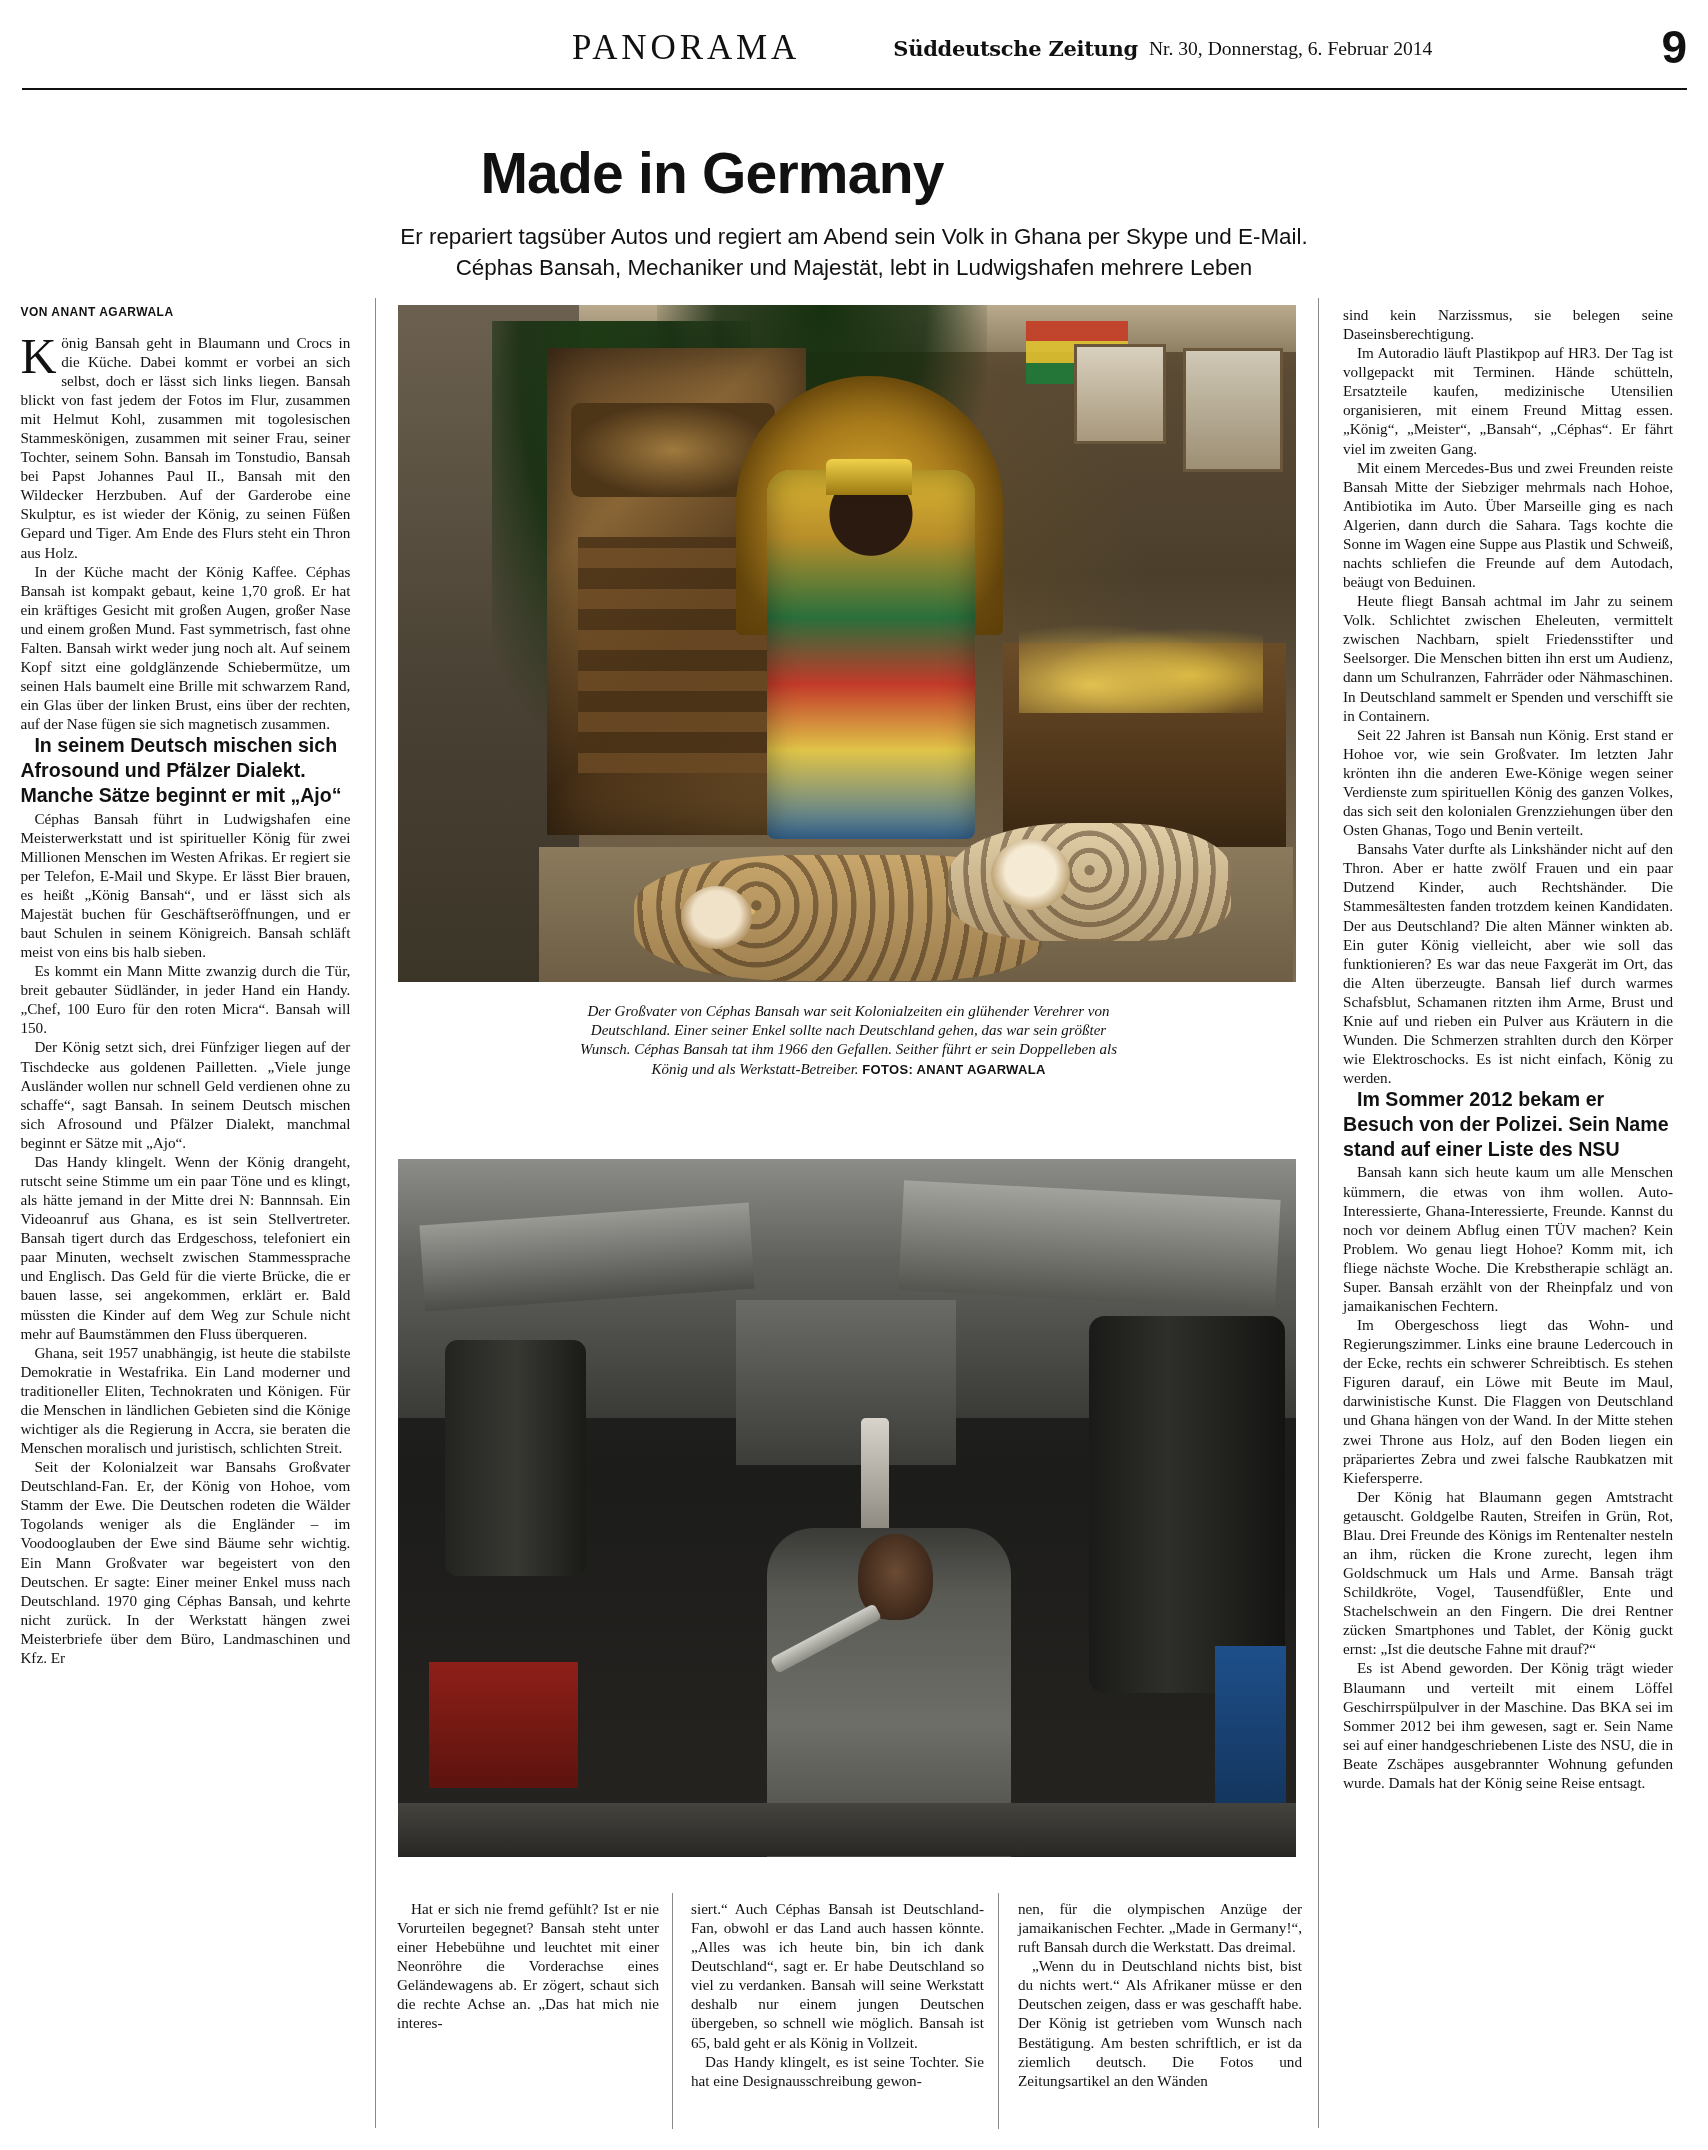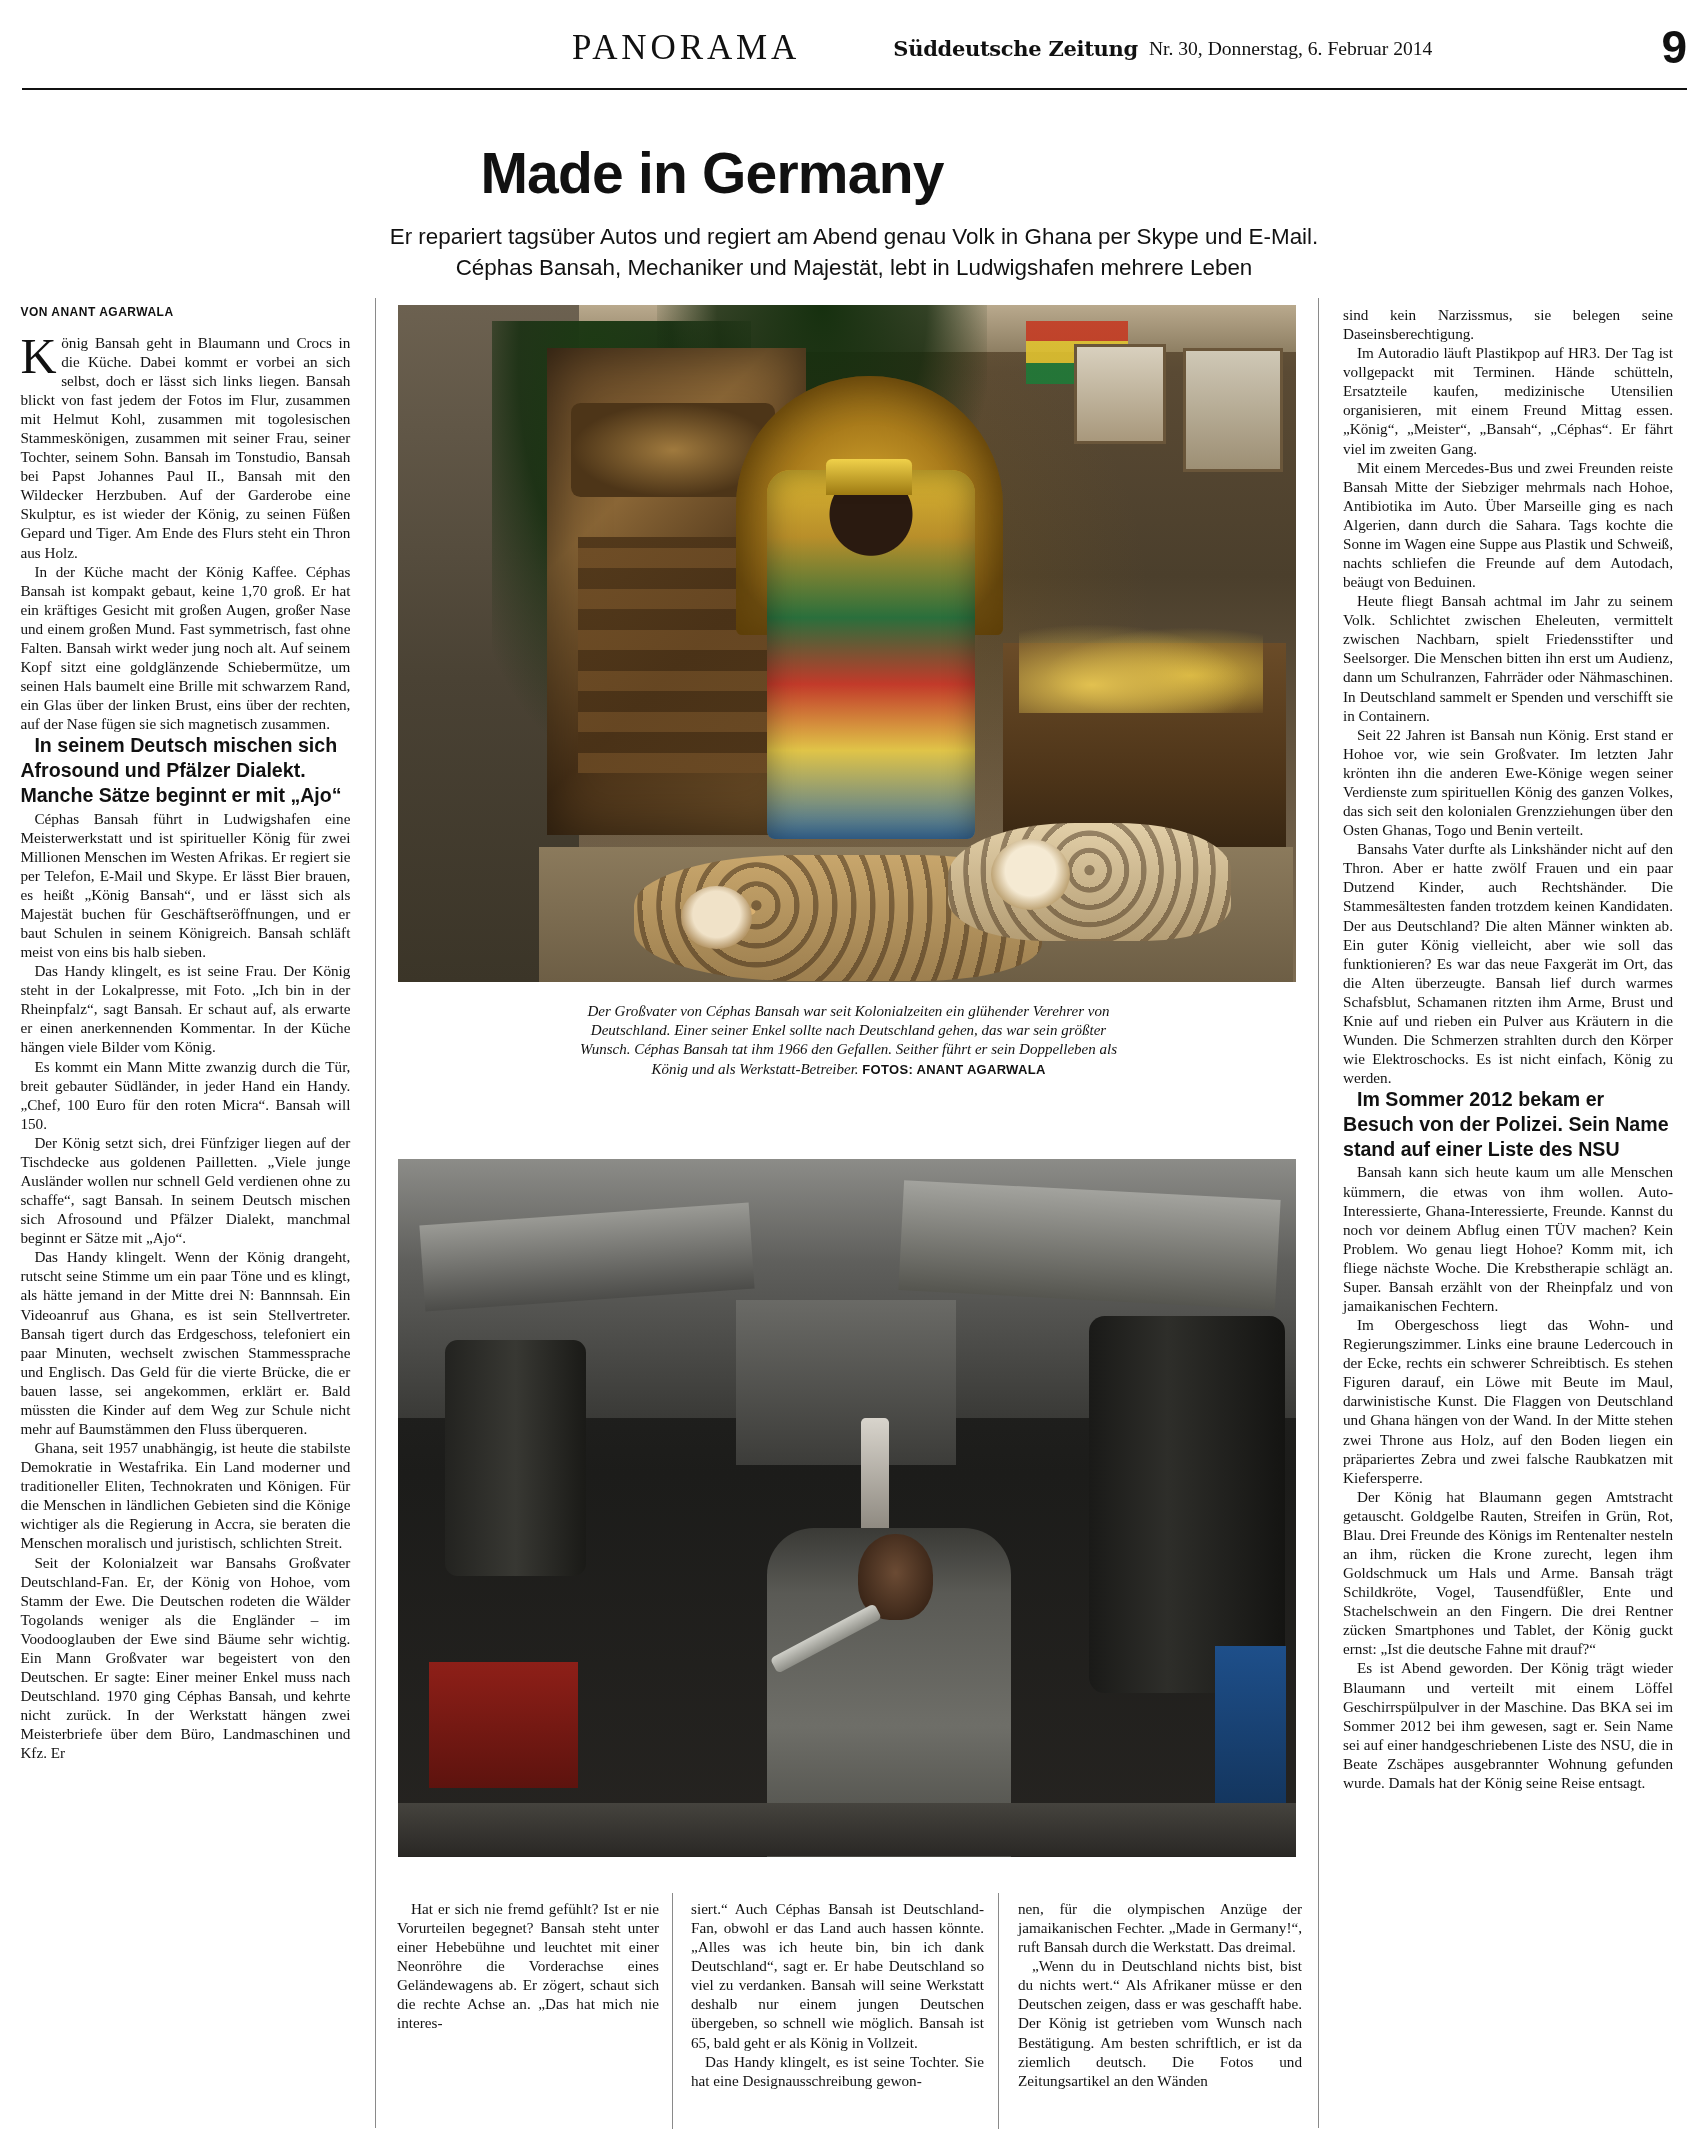--- a/index.html
+++ b/index.html
@@ -365,21 +365,21 @@
 
   <div class="masthead">
     <div class="masthead-section">PANORAMA</div>
     <div class="masthead-paper">Süddeutsche Zeitung</div>
     <div class="masthead-issue">Nr. 30, Donnerstag, 6. Februar 2014</div>
     <div class="masthead-pagenum">9</div>
   </div>
 
   <div class="headline">Made in Germany</div>
   <div class="subhead">
-    <div>Er repariert tagsüber Autos und regiert am Abend genau Volk in Ghana per Skype und E-Mail.</div>
+    <div>Er repariert tagsüber Autos und regiert am Abend sein Volk in Ghana per Skype und E-Mail.</div>
     <div>Céphas Bansah, Mechaniker und Majestät, lebt in Ludwigshafen mehrere Leben</div>
   </div>
 
   <div class="vrule" style="left:375px; top:298px; height:1830px;"></div>
   <div class="vrule" style="left:1318px; top:298px; height:1830px;"></div>
   <div class="vrule" style="left:672px; top:1893px; height:236px;"></div>
   <div class="vrule" style="left:998px; top:1893px; height:236px;"></div>
 
   <div class="photo" id="photo-throne">
     <div class="p1-ceiling"></div>
@@ -423,21 +423,20 @@
     <div class="p2-blue"></div>
     <div class="p2-floor"></div>
   </div>
 
   <div class="col" style="left:20.4px; top:305px; width:330px;">
     <div class="byline">VON ANANT AGARWALA</div>
     <p class="first dropcap-para"><span class="dropcap">K</span><span>önig Bansah geht in Blaumann und Crocs in die Küche. Dabei kommt er vorbei an sich selbst, doch er lässt sich links liegen. Bansah blickt von fast jedem der Fotos im Flur, zusammen mit Helmut Kohl, zusammen mit togolesischen Stammeskönigen, zusammen mit seiner Frau, seiner Tochter, seinem Sohn. Bansah im Tonstudio, Bansah bei Papst Johannes Paul II., Bansah mit den Wildecker Herzbuben. Auf der Garderobe eine Skulptur, es ist wieder der König, zu seinen Füßen Gepard und Tiger. Am Ende des Flurs steht ein Thron aus Holz.</span></p>
     <p>In der Küche macht der König Kaffee. Céphas Bansah ist kompakt gebaut, keine 1,70 groß. Er hat ein kräftiges Gesicht mit großen Augen, großer Nase und einem großen Mund. Fast symmetrisch, fast ohne Falten. Bansah wirkt weder jung noch alt. Auf seinem Kopf sitzt eine goldglänzende Schiebermütze, um seinen Hals baumelt eine Brille mit schwarzem Rand, ein Glas über der linken Brust, eins über der rechten, auf der Nase fügen sie sich magnetisch zusammen.</p>
     <p class="crosshead">In seinem Deutsch mischen sich Afrosound und Pfälzer Dialekt. Manche Sätze beginnt er mit „Ajo“</p>
     <p>Céphas Bansah führt in Ludwigshafen eine Meisterwerkstatt und ist spiritueller König für zwei Millionen Menschen im Westen Afrikas. Er regiert sie per Telefon, E-Mail und Skype. Er lässt Bier brauen, es heißt „König Bansah“, und er lässt sich als Majestät buchen für Geschäftseröffnungen, und er baut Schulen in seinem Königreich. Bansah schläft meist von eins bis halb sieben.</p>
-    <p>Das Handy klingelt, es ist seine Frau. Der König steht in der Lokalpresse, mit Foto. „Ich bin in der Rheinpfalz“, sagt Bansah. Er schaut auf, als erwarte er einen anerkennenden Kommentar. In der Küche hängen viele Bilder vom König.</p>
     <p>Es kommt ein Mann Mitte zwanzig durch die Tür, breit gebauter Südländer, in jeder Hand ein Handy. „Chef, 100 Euro für den roten Micra“. Bansah will 150.</p>
     <p>Der König setzt sich, drei Fünfziger liegen auf der Tischdecke aus goldenen Pailletten. „Viele junge Ausländer wollen nur schnell Geld verdienen ohne zu schaffe“, sagt Bansah. In seinem Deutsch mischen sich Afrosound und Pfälzer Dialekt, manchmal beginnt er Sätze mit „Ajo“.</p>
     <p>Das Handy klingelt. Wenn der König drangeht, rutscht seine Stimme um ein paar Töne und es klingt, als hätte jemand in der Mitte drei N: Bannnsah. Ein Videoanruf aus Ghana, es ist sein Stellvertreter. Bansah tigert durch das Erdgeschoss, telefoniert ein paar Minuten, wechselt zwischen Stammessprache und Englisch. Das Geld für die vierte Brücke, die er bauen lasse, sei angekommen, erklärt er. Bald müssten die Kinder auf dem Weg zur Schule nicht mehr auf Baumstämmen den Fluss überqueren.</p>
     <p>Ghana, seit 1957 unabhängig, ist heute die stabilste Demokratie in Westafrika. Ein Land moderner und traditioneller Eliten, Technokraten und Königen. Für die Menschen in ländlichen Gebieten sind die Könige wichtiger als die Regierung in Accra, sie beraten die Menschen moralisch und juristisch, schlichten Streit.</p>
     <p>Seit der Kolonialzeit war Bansahs Großvater Deutschland-Fan. Er, der König von Hohoe, vom Stamm der Ewe. Die Deutschen rodeten die Wälder Togolands weniger als die Engländer – im Voodooglauben der Ewe sind Bäume sehr wichtig. Ein Mann Großvater war begeistert von den Deutschen. Er sagte: Einer meiner Enkel muss nach Deutschland. 1970 ging Céphas Bansah, und kehrte nicht zurück. In der Werkstatt hängen zwei Meisterbriefe über dem Büro, Landmaschinen und Kfz. Er</p>
   </div>
 
   <div class="col" style="left:1343px; top:305px; width:330px;">
     <p class="first">sind kein Narzissmus, sie belegen seine Daseinsberechtigung.</p>
     <p>Im Autoradio läuft Plastikpop auf HR3. Der Tag ist vollgepackt mit Terminen. Hände schütteln, Ersatzteile kaufen, medizinische Utensilien organisieren, mit einem Freund Mittag essen. „König“, „Meister“, „Bansah“, „Céphas“. Er fährt viel im zweiten Gang.</p>

